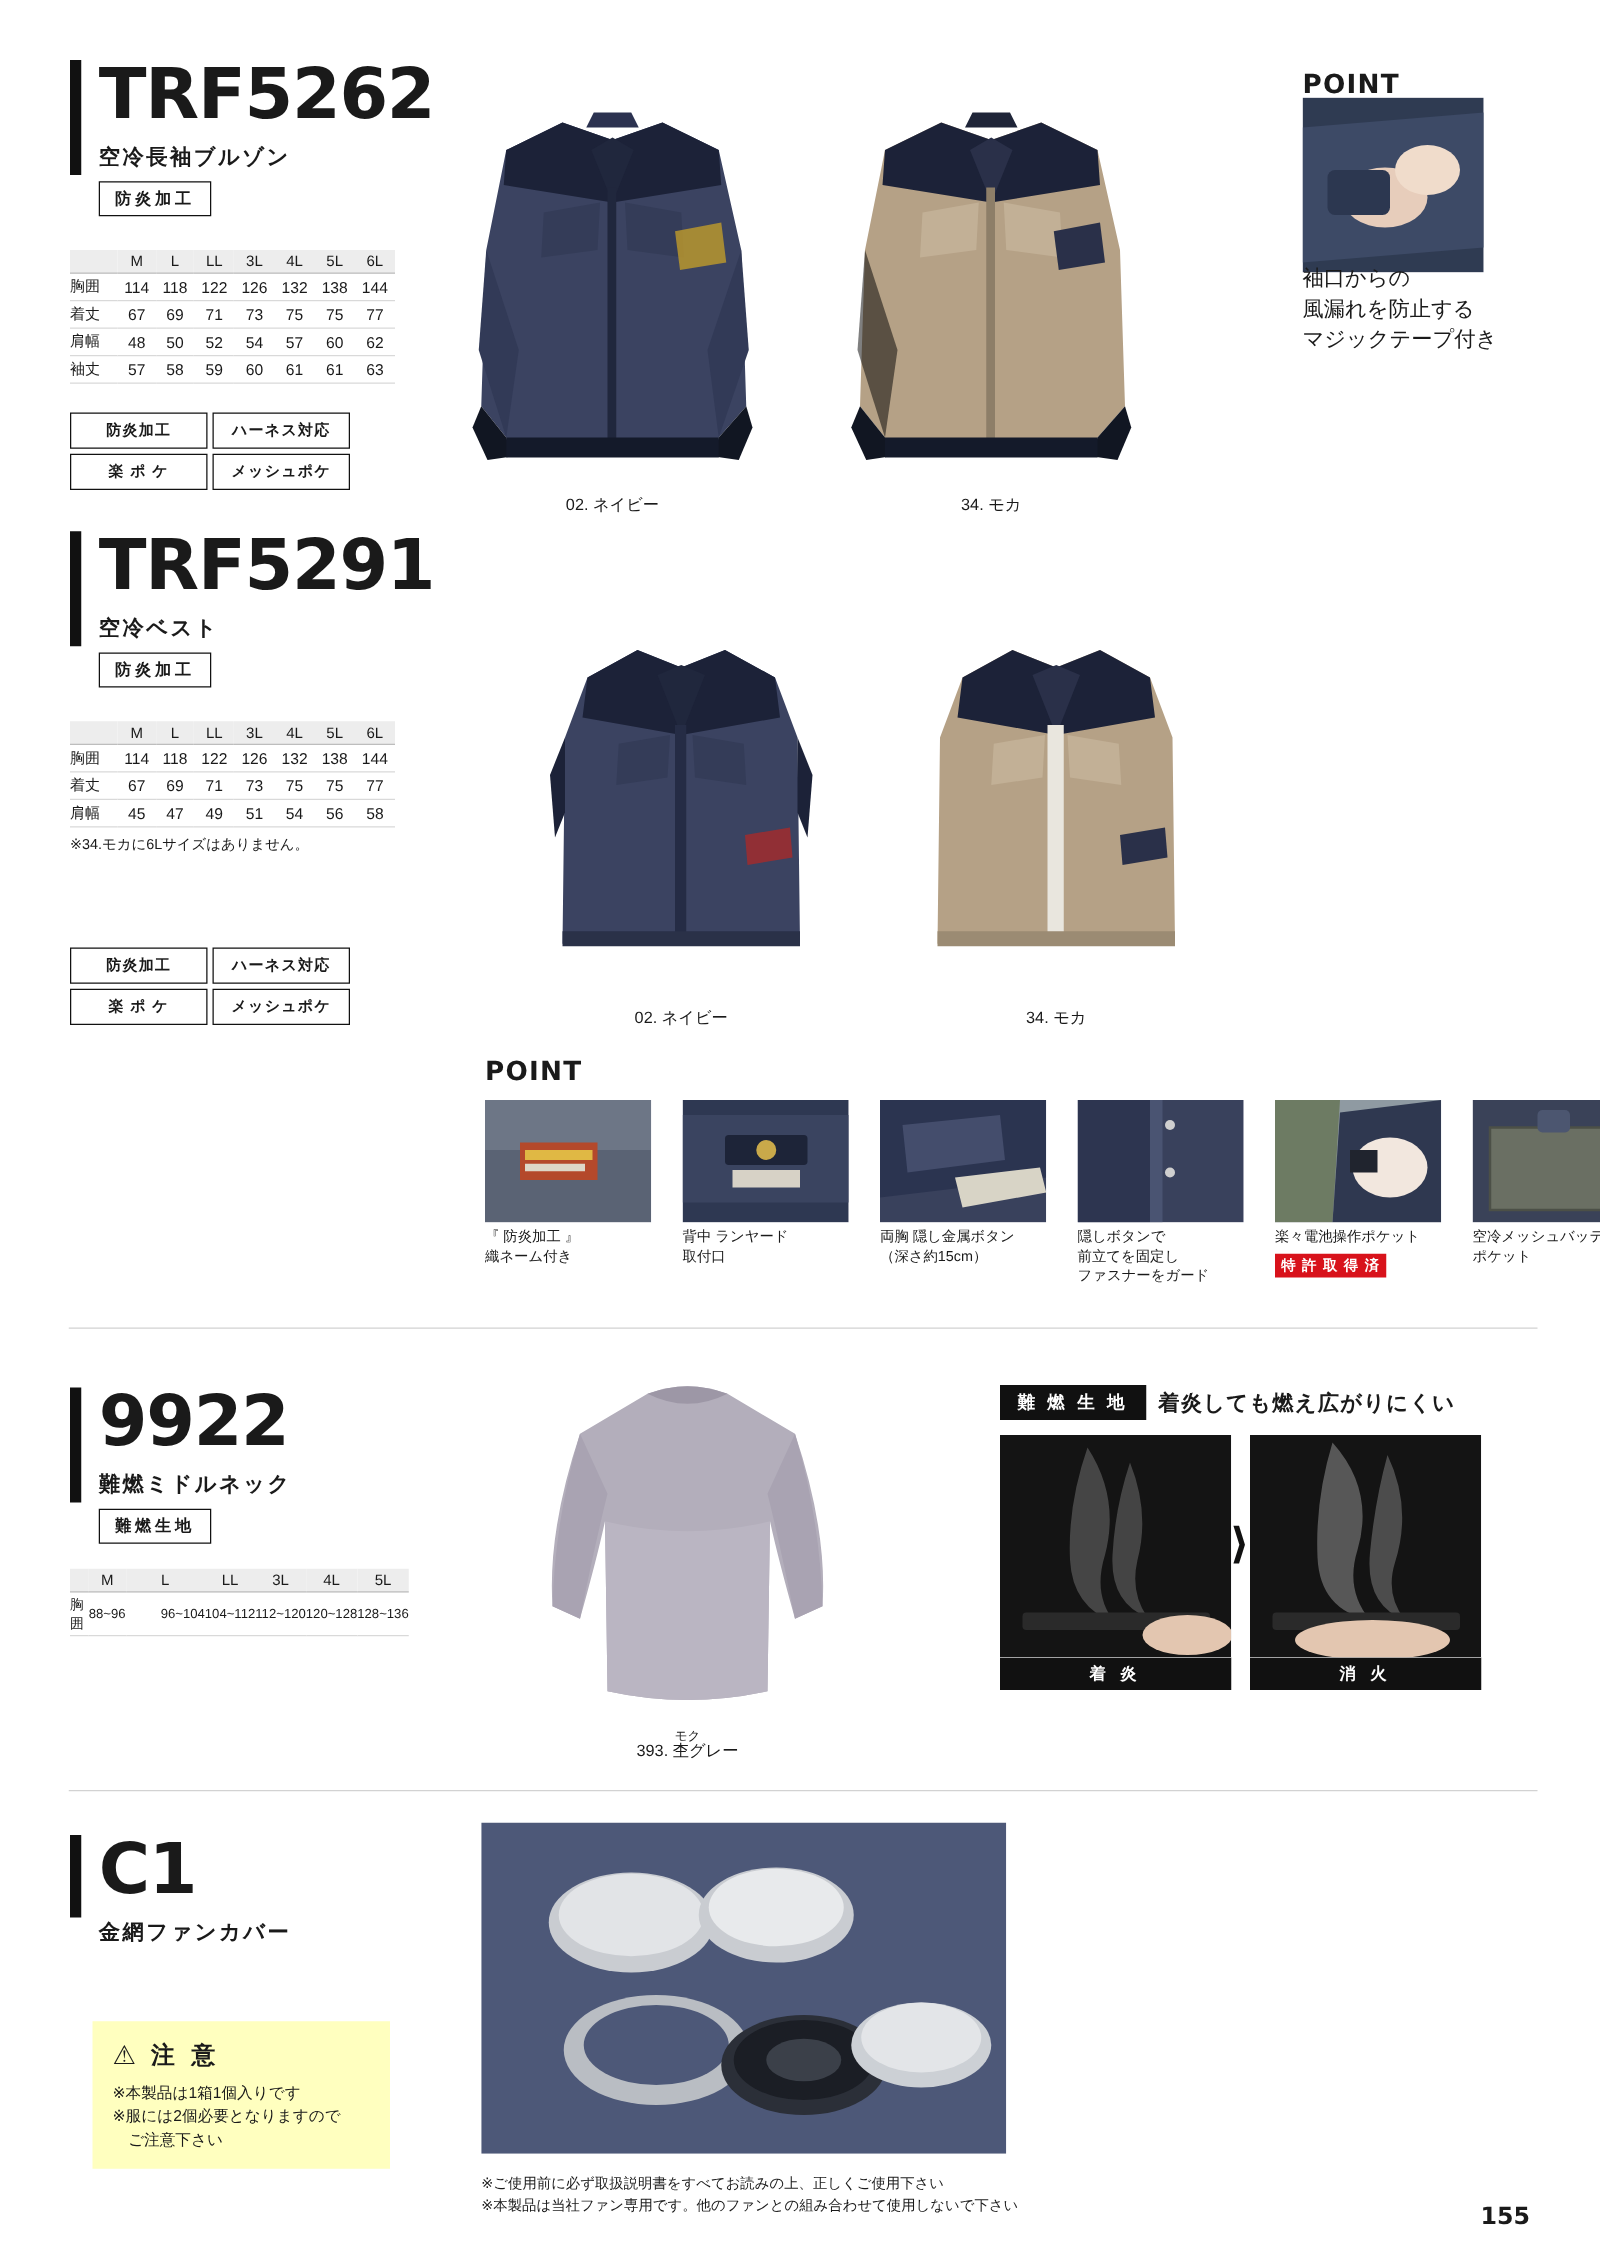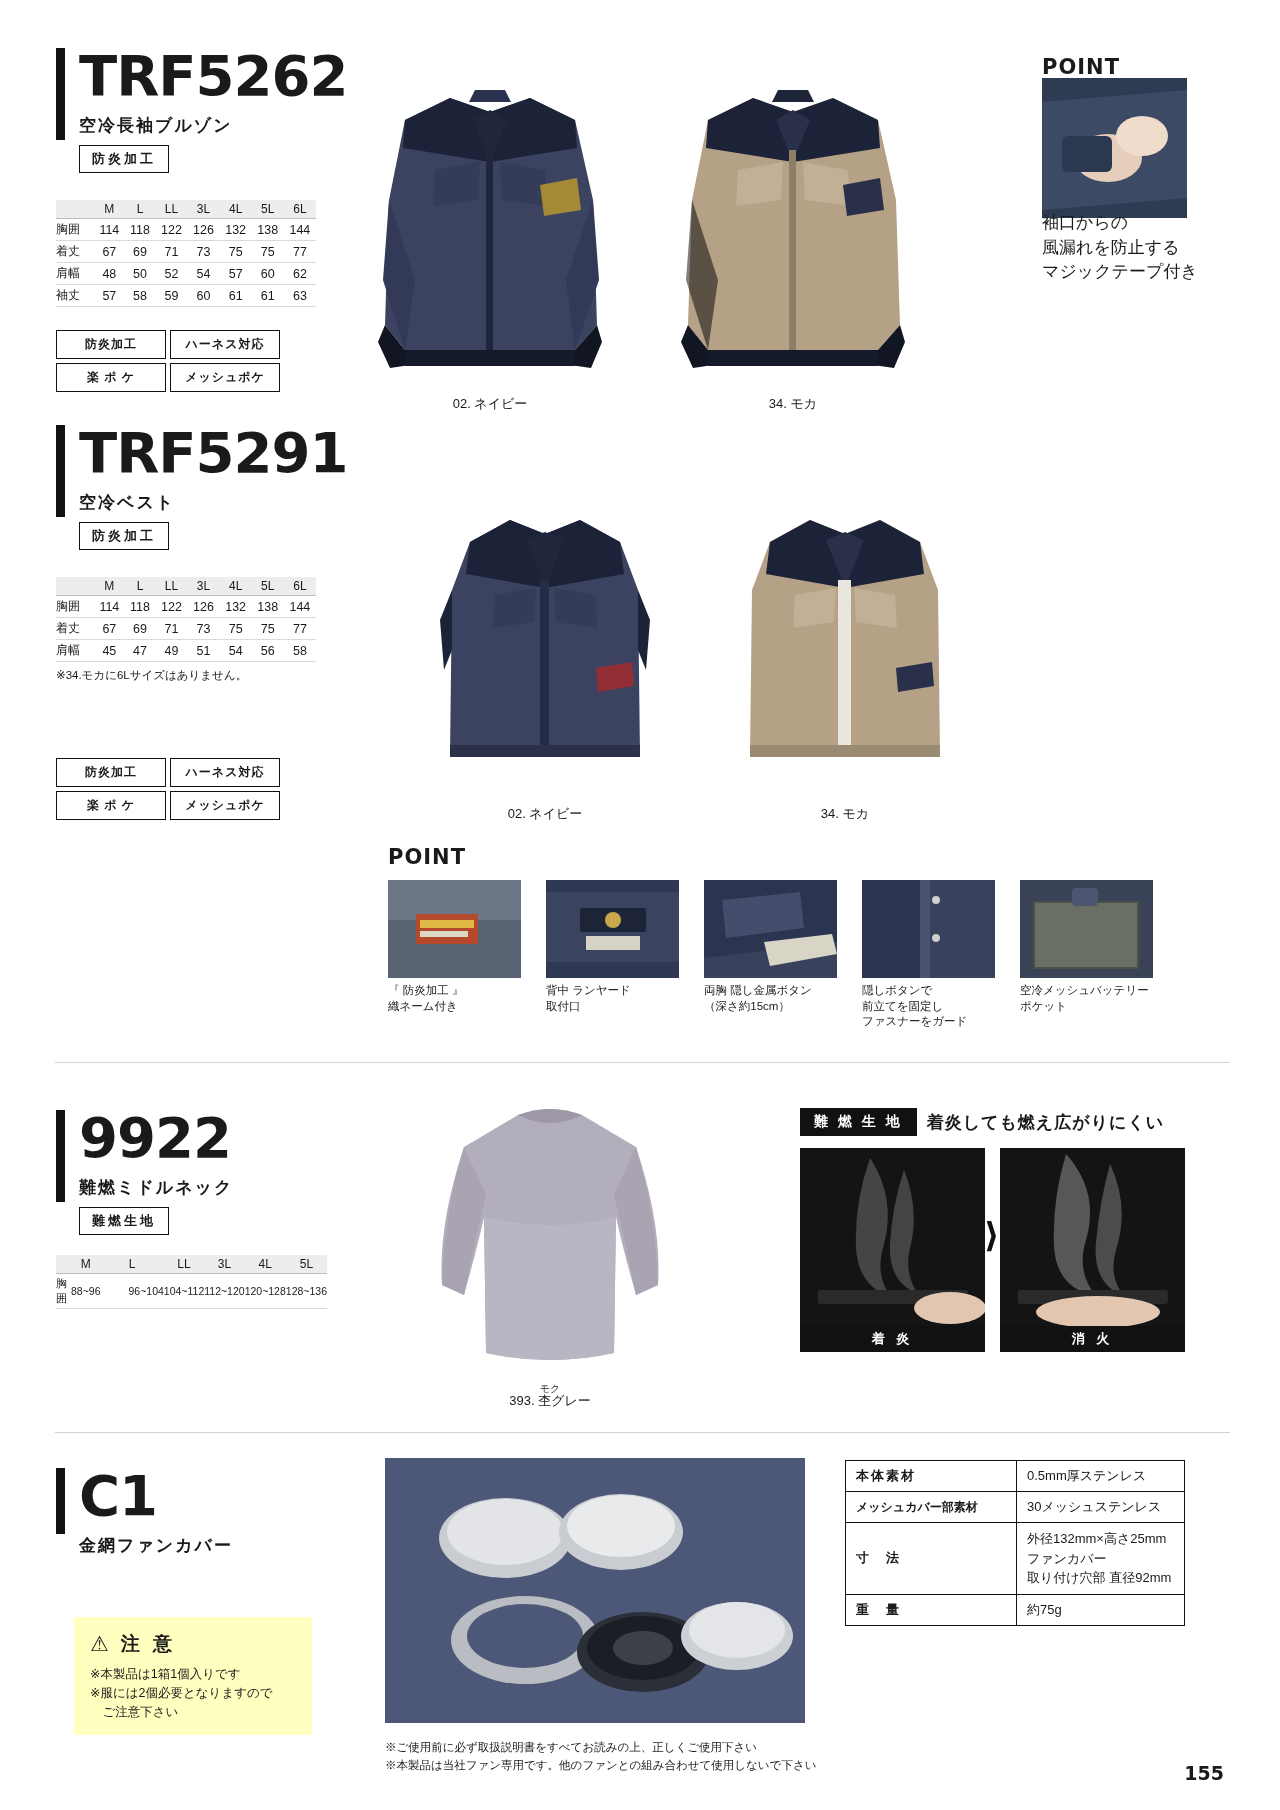--- a/index.html
+++ b/index.html
@@ -54,21 +54,21 @@
   table.spec td{border:1px solid #111;padding:6px 10px;vertical-align:middle;}
   table.spec td.k{width:150px;font-weight:bold;letter-spacing:2px;}
 
   .caution{background:#ffffbf;border:0;padding:14px 16px;width:238px;box-sizing:border-box;}
   .caution h4{margin:0 0 8px 0;font-size:19px;letter-spacing:4px;display:flex;align-items:center;gap:8px;}
   .caution p{margin:0;font-size:12.5px;line-height:1.5;}
 
   .pgnum{position:absolute;right:56px;bottom:26px;font-size:19px;font-weight:bold;
          font-family:"DejaVu Sans",sans-serif;}
 
-  .footnote{font-size:11.5px;line-height:1.6;font-family:Liberation Serif, serif;}
+  .footnote{font-size:11.5px;line-height:1.6;}
 
   
   .striplabel{background:#111;color:#fff;font-size:13px;font-weight:bold;letter-spacing:4px;
               text-align:center;padding:4px 0;}
   .blackbox{background:#111;color:#fff;font-size:14px;font-weight:bold;letter-spacing:3px;
             padding:5px 14px;display:inline-block;}
 </style>
 </head>
 <body>
 
@@ -351,20 +351,33 @@
         <rect x="58" y="0" width="10" height="98" fill="#4a5472"></rect>
         <circle cx="74" cy="20" r="4" fill="#cfcfcf"></circle>
             <circle cx="74" cy="58" r="4" fill="#cfcfcf"></circle>
           </svg>
       </div>
       <div class="pointcell-cap" style="white-space:pre-line;">隠しボタンで
 前立てを固定し
 ファスナーをガード</div>
     </div>
 
+    <div style="width:133px;">
+      <div class="photo" style="height:98px;">
+        <svg width="133" height="98" viewBox="0 0 133 98">
+            <rect width="133" height="98" fill="#8f9aa2"></rect>
+        <path d="M0 0 L52 0 L46 98 L0 98 Z" fill="#6d7b63"></path>
+        <path d="M52 10 L133 0 L133 98 L46 98 Z" fill="#2f3850"></path>
+        <ellipse cx="92" cy="54" rx="30" ry="24" fill="#f2e7de"></ellipse>
+        <rect x="60" y="40" width="22" height="18" fill="#20242e"></rect>
+          </svg>
+      </div>
+      <div class="pointcell-cap">楽々電池操作ポケット</div>
+      <div style="margin-top:4px;"><span class="patent">特 許 取 得 済</span></div>
+    </div>
 
     <div style="width:133px;">
       <div class="photo" style="height:98px;">
         <svg width="133" height="98" viewBox="0 0 133 98">
             <rect width="133" height="98" fill="#3a4258"></rect>
         <rect x="14" y="22" width="104" height="66" fill="#6a6f63"></rect>
         <rect x="14" y="22" width="104" height="66" fill="none" stroke="#4c5047" stroke-width="2"></rect>
         <rect x="52" y="8" width="26" height="18" rx="4" fill="#4c5670"></rect>
           </svg>
       </div>
@@ -491,39 +504,15 @@
       <ellipse cx="352" cy="178" rx="56" ry="34" fill="#ccd0d5"></ellipse>
       <ellipse cx="352" cy="172" rx="48" ry="28" fill="#e3e5e8"></ellipse>
     </svg>
   </div>
 
   <div class="abs footnote" style="left:385px;top:1738px;width:520px;">
     <div>※ご使用前に必ず取扱説明書をすべてお読みの上、正しくご使用下さい</div>
     <div>※本製品は当社ファン専用です。他のファンとの組み合わせて使用しないで下さい</div>
   </div>
 
-  <div class="abs" style="left:845px;top:1460px;width:340px;">
-    <table class="spec" style="width:340px;">
-      <tbody>
-        <tr>
-          <td class="k">本体素材</td>
-          <td>0.5mm厚ステンレス</td>
-        </tr>
-        <tr>
-          <td class="k" style="letter-spacing:0;font-size:12px;">メッシュカバー部素材</td>
-          <td>30メッシュステンレス</td>
-        </tr>
-        <tr>
-          <td class="k">寸　法</td>
-          <td style="white-space:pre-line;line-height:1.5;">外径132mm×高さ25mm
-ファンカバー
-取り付け穴部 直径92mm</td>
-        </tr>
-        <tr>
-          <td class="k">重　量</td>
-          <td>約75g</td>
-        </tr>
-      </tbody>
-    </table>
-  </div>
 
   <div class="pgnum">155</div>
 </div>
 
 </body></html>

